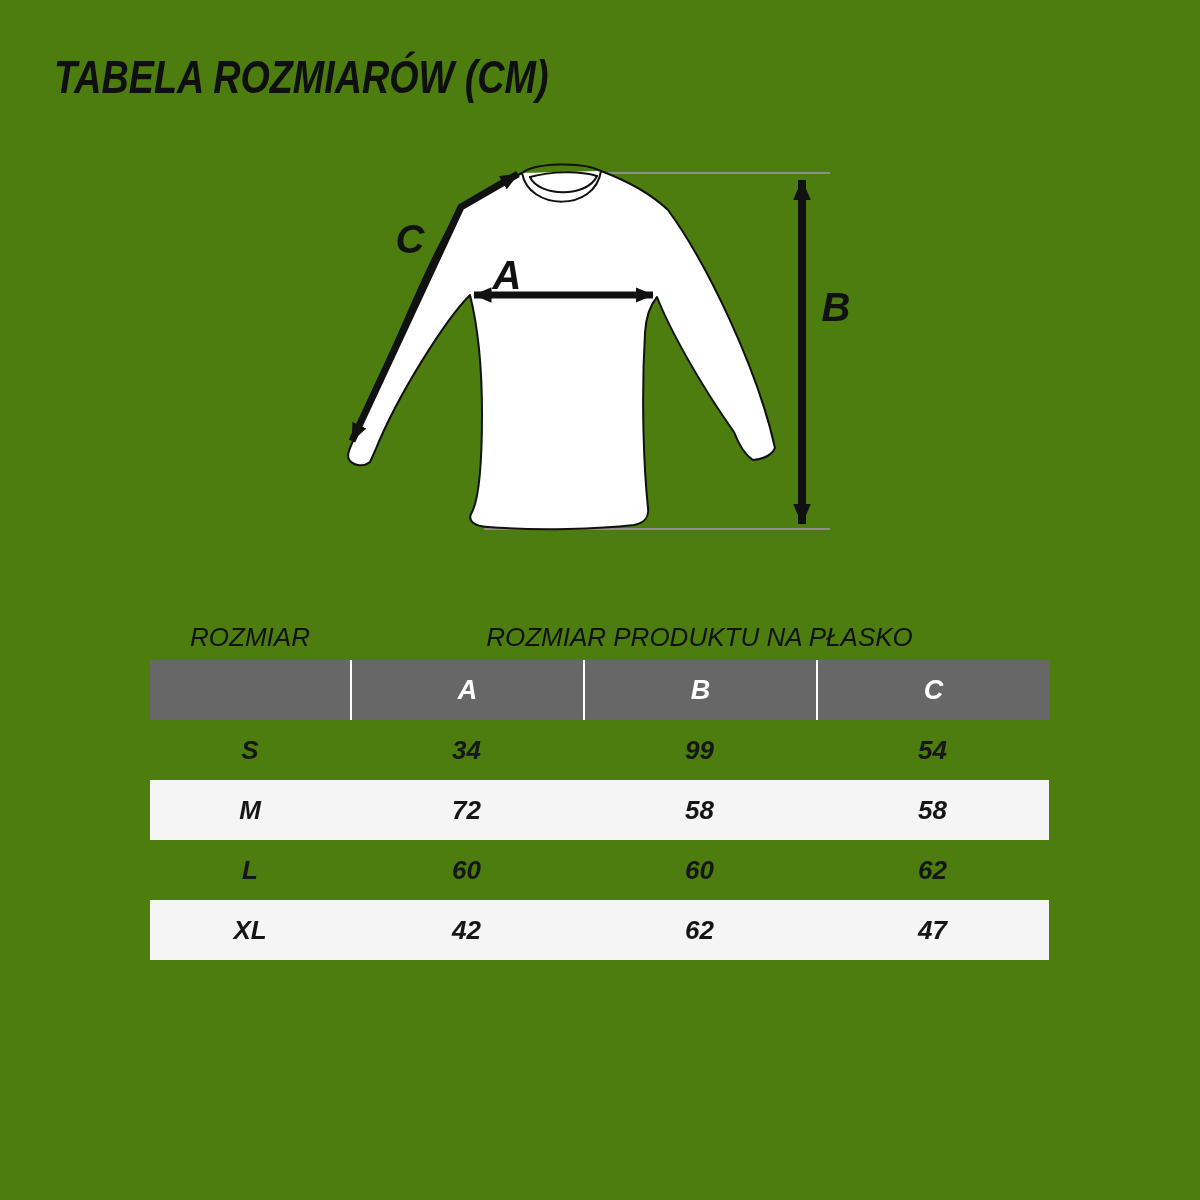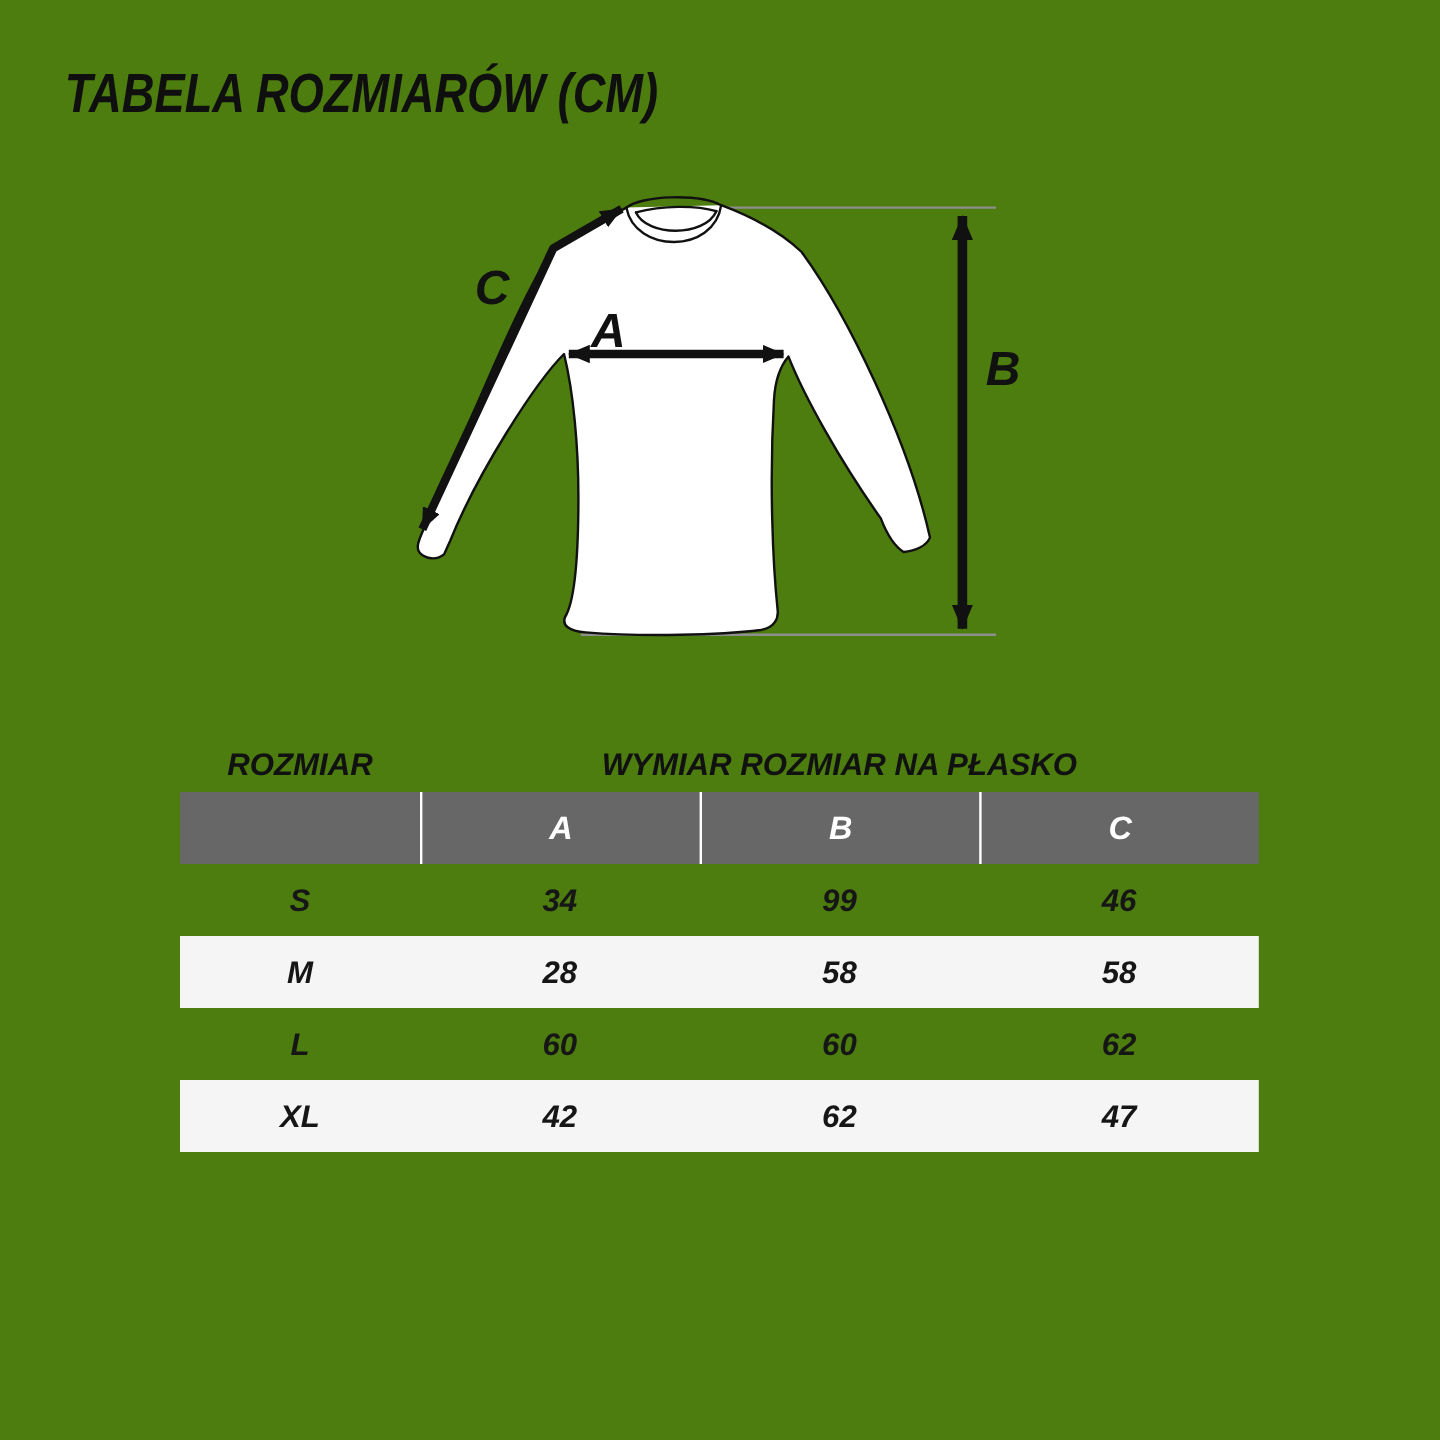--- a/index.html
+++ b/index.html
@@ -16,21 +16,21 @@
   .diagram-svg { position:absolute; left:0; top:0; }
   .svg-label {
     font-family:"Liberation Sans", sans-serif;
     font-size:40px; font-weight:bold; font-style:italic; fill:#111111;
   }
   .labels-row {
     position:absolute; left:150px; top:620px; width:899px; height:34px;
     display:flex; align-items:center;
   }
   .labels-row .lab {
-    font-size:26px; font-weight:bold; font-style:italic; color:#111111;
+    font-size:26px; font-weight:normal; font-style:italic; color:#111111;
     text-align:center; line-height:34px; white-space:nowrap;
   }
   .lab-size { width:200px; }
   .lab-measure { width:699px; }
   .size-table {
     position:absolute; left:150px; top:660px; width:899px;
   }
   .t-row { display:flex; width:899px; height:60px; }
   .t-row.head { background:#676767; }
   .t-cell {
@@ -92,41 +92,41 @@
     <line x1="802" y1="180" x2="802" y2="524" stroke="#111111" stroke-width="8" marker-start="url(#ah)" marker-end="url(#ah)"></line>
     <path d="M 518,174 L 461,207 L 352,441" fill="none" stroke="#111111" stroke-width="7" stroke-linejoin="round" marker-start="url(#ah)" marker-end="url(#ah)"></path>
 
     <text class="svg-label" x="507" y="289" text-anchor="middle">A</text>
     <text class="svg-label" x="836" y="321" text-anchor="middle">B</text>
     <text class="svg-label" x="410" y="253" text-anchor="middle">C</text>
   </svg>
 
   <div class="labels-row">
     <div class="lab lab-size">ROZMIAR</div>
-    <div class="lab lab-measure">WYMIAR ROZMIAR NA PŁASKO</div>
+    <div class="lab lab-measure">ROZMIAR PRODUKTU NA PŁASKO</div>
   </div>
 
   <div class="size-table">
     <div class="t-row head">
       <div class="t-cell c0"></div>
       <div class="t-cell c1">A</div>
       <div class="t-cell c2">B</div>
       <div class="t-cell c3">C</div>
     </div>
 
     <div class="t-row">
       <div class="t-cell c0">S</div>
       <div class="t-cell c1">34</div>
       <div class="t-cell c2">99</div>
-      <div class="t-cell c3">46</div>
+      <div class="t-cell c3">54</div>
     </div>
 
     <div class="t-row alt">
       <div class="t-cell c0">M</div>
-      <div class="t-cell c1">28</div>
+      <div class="t-cell c1">72</div>
       <div class="t-cell c2">58</div>
       <div class="t-cell c3">58</div>
     </div>
 
     <div class="t-row">
       <div class="t-cell c0">L</div>
       <div class="t-cell c1">60</div>
       <div class="t-cell c2">60</div>
       <div class="t-cell c3">62</div>
     </div>

